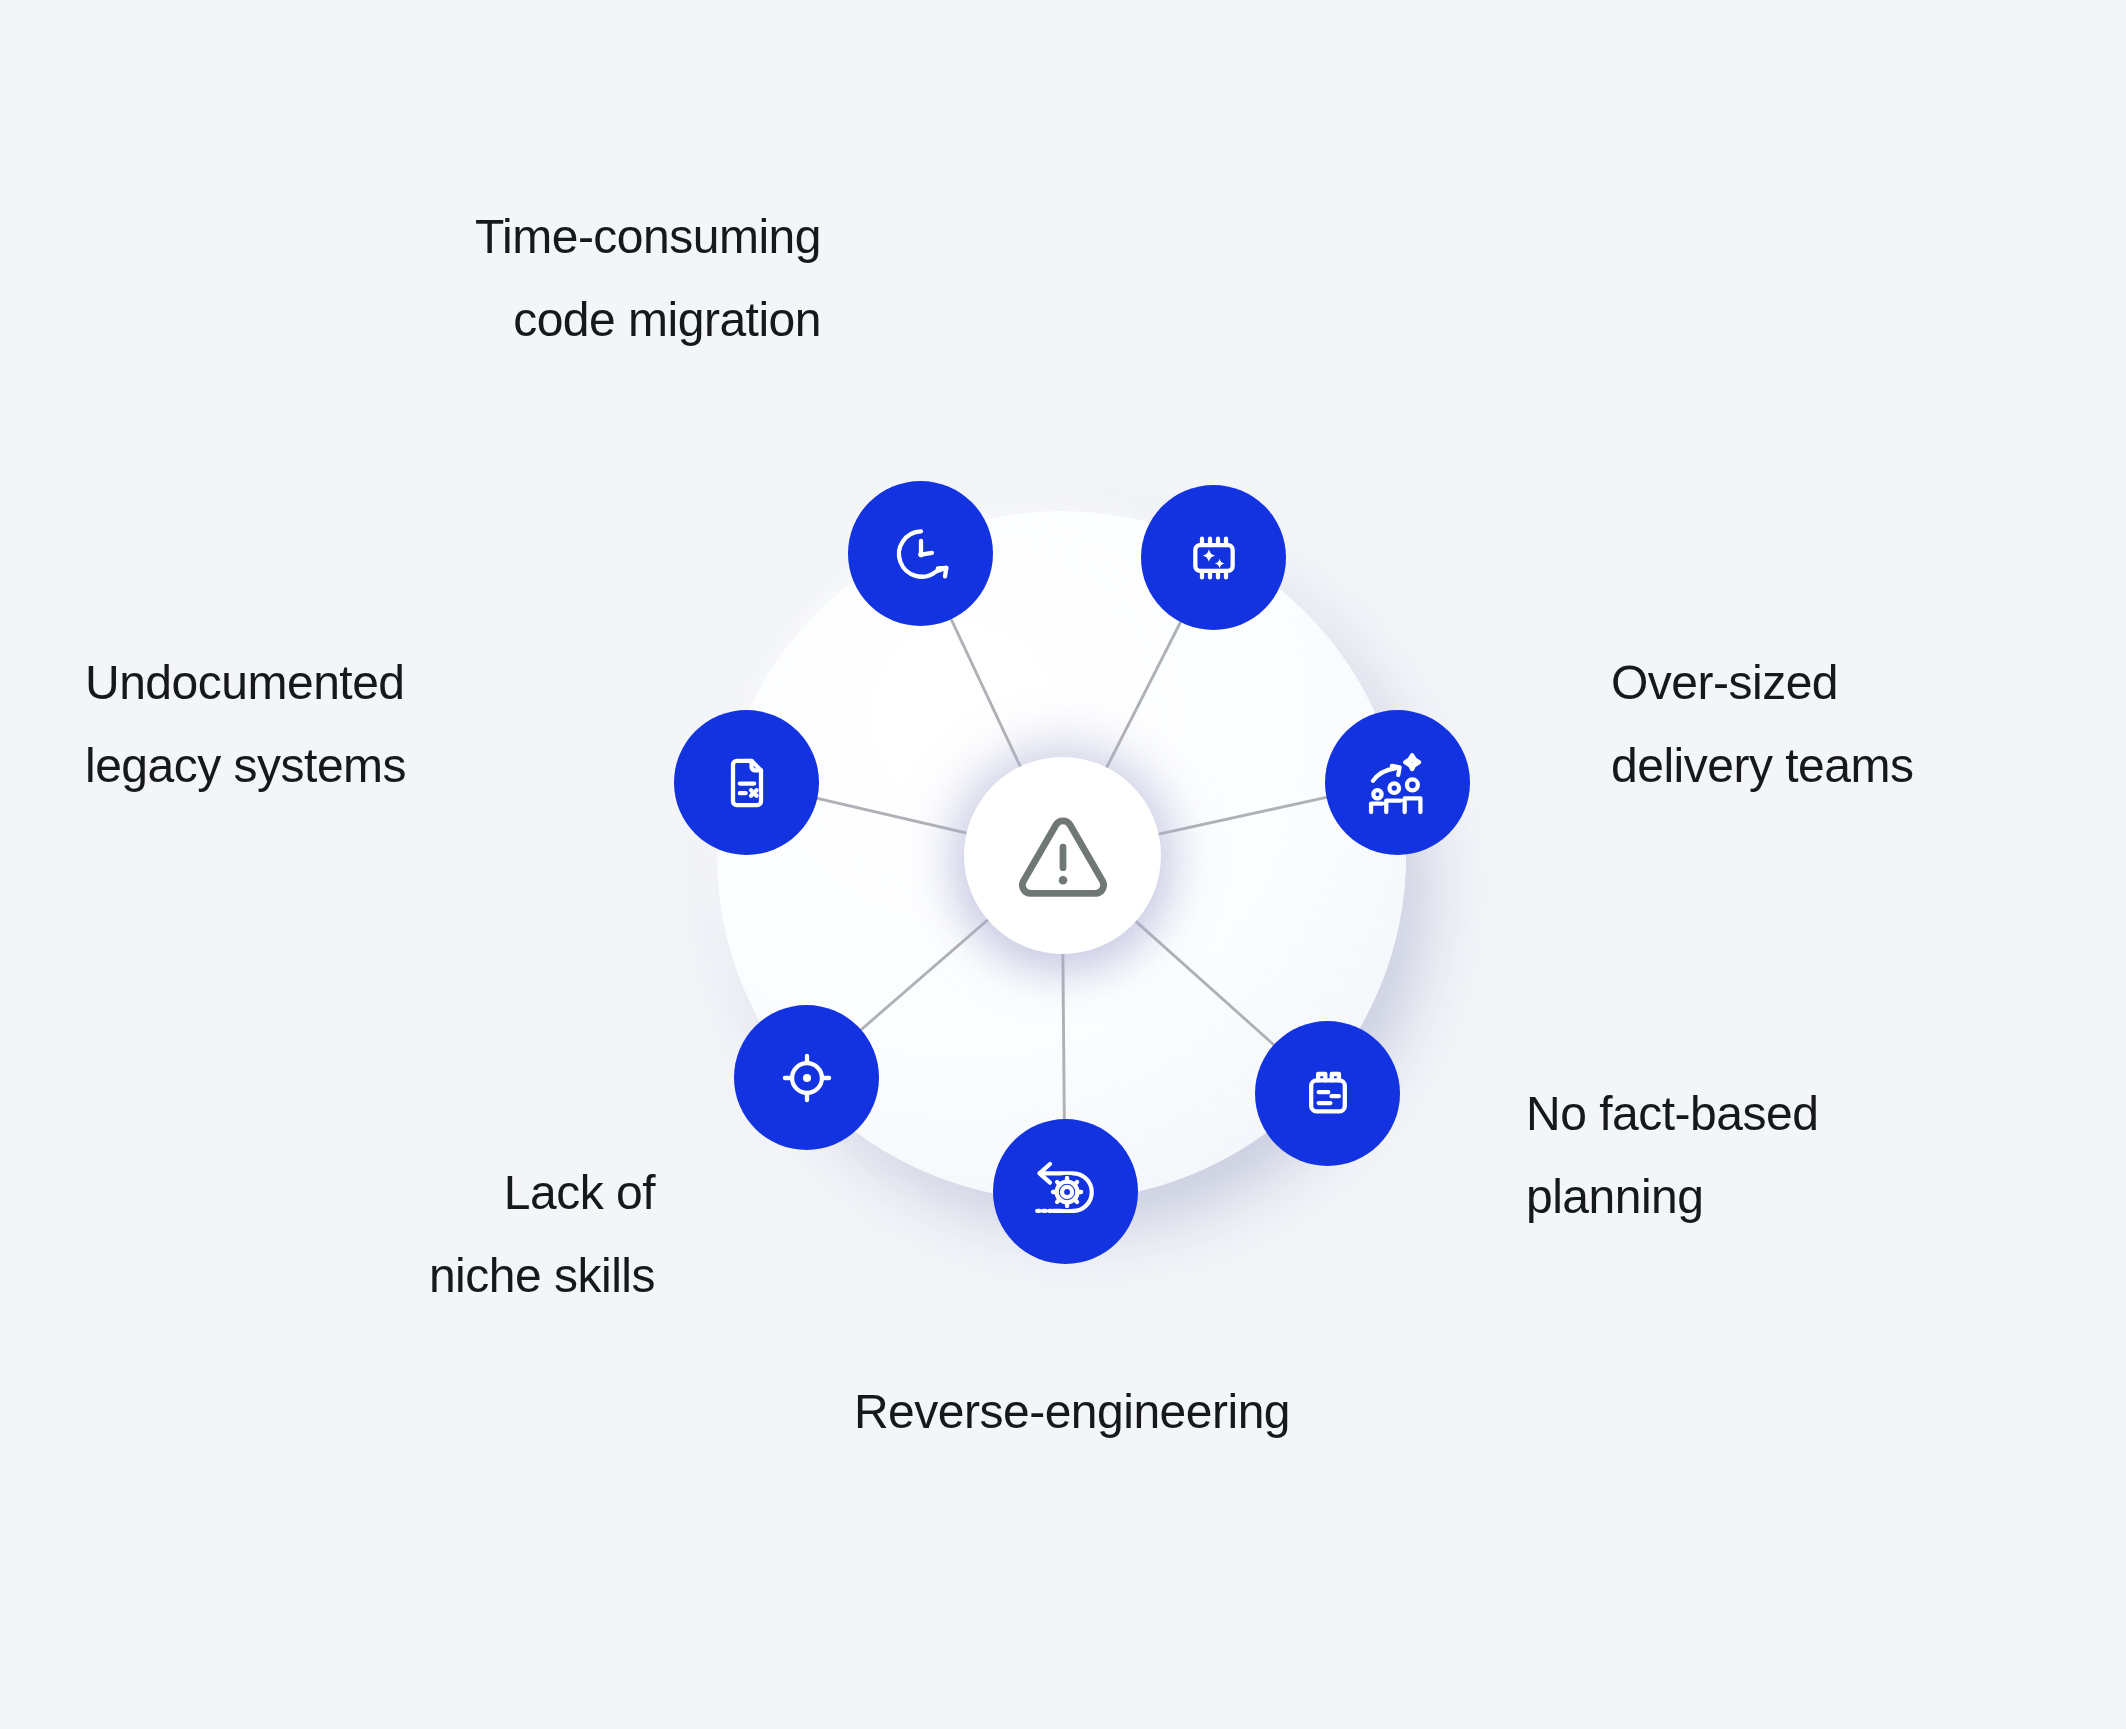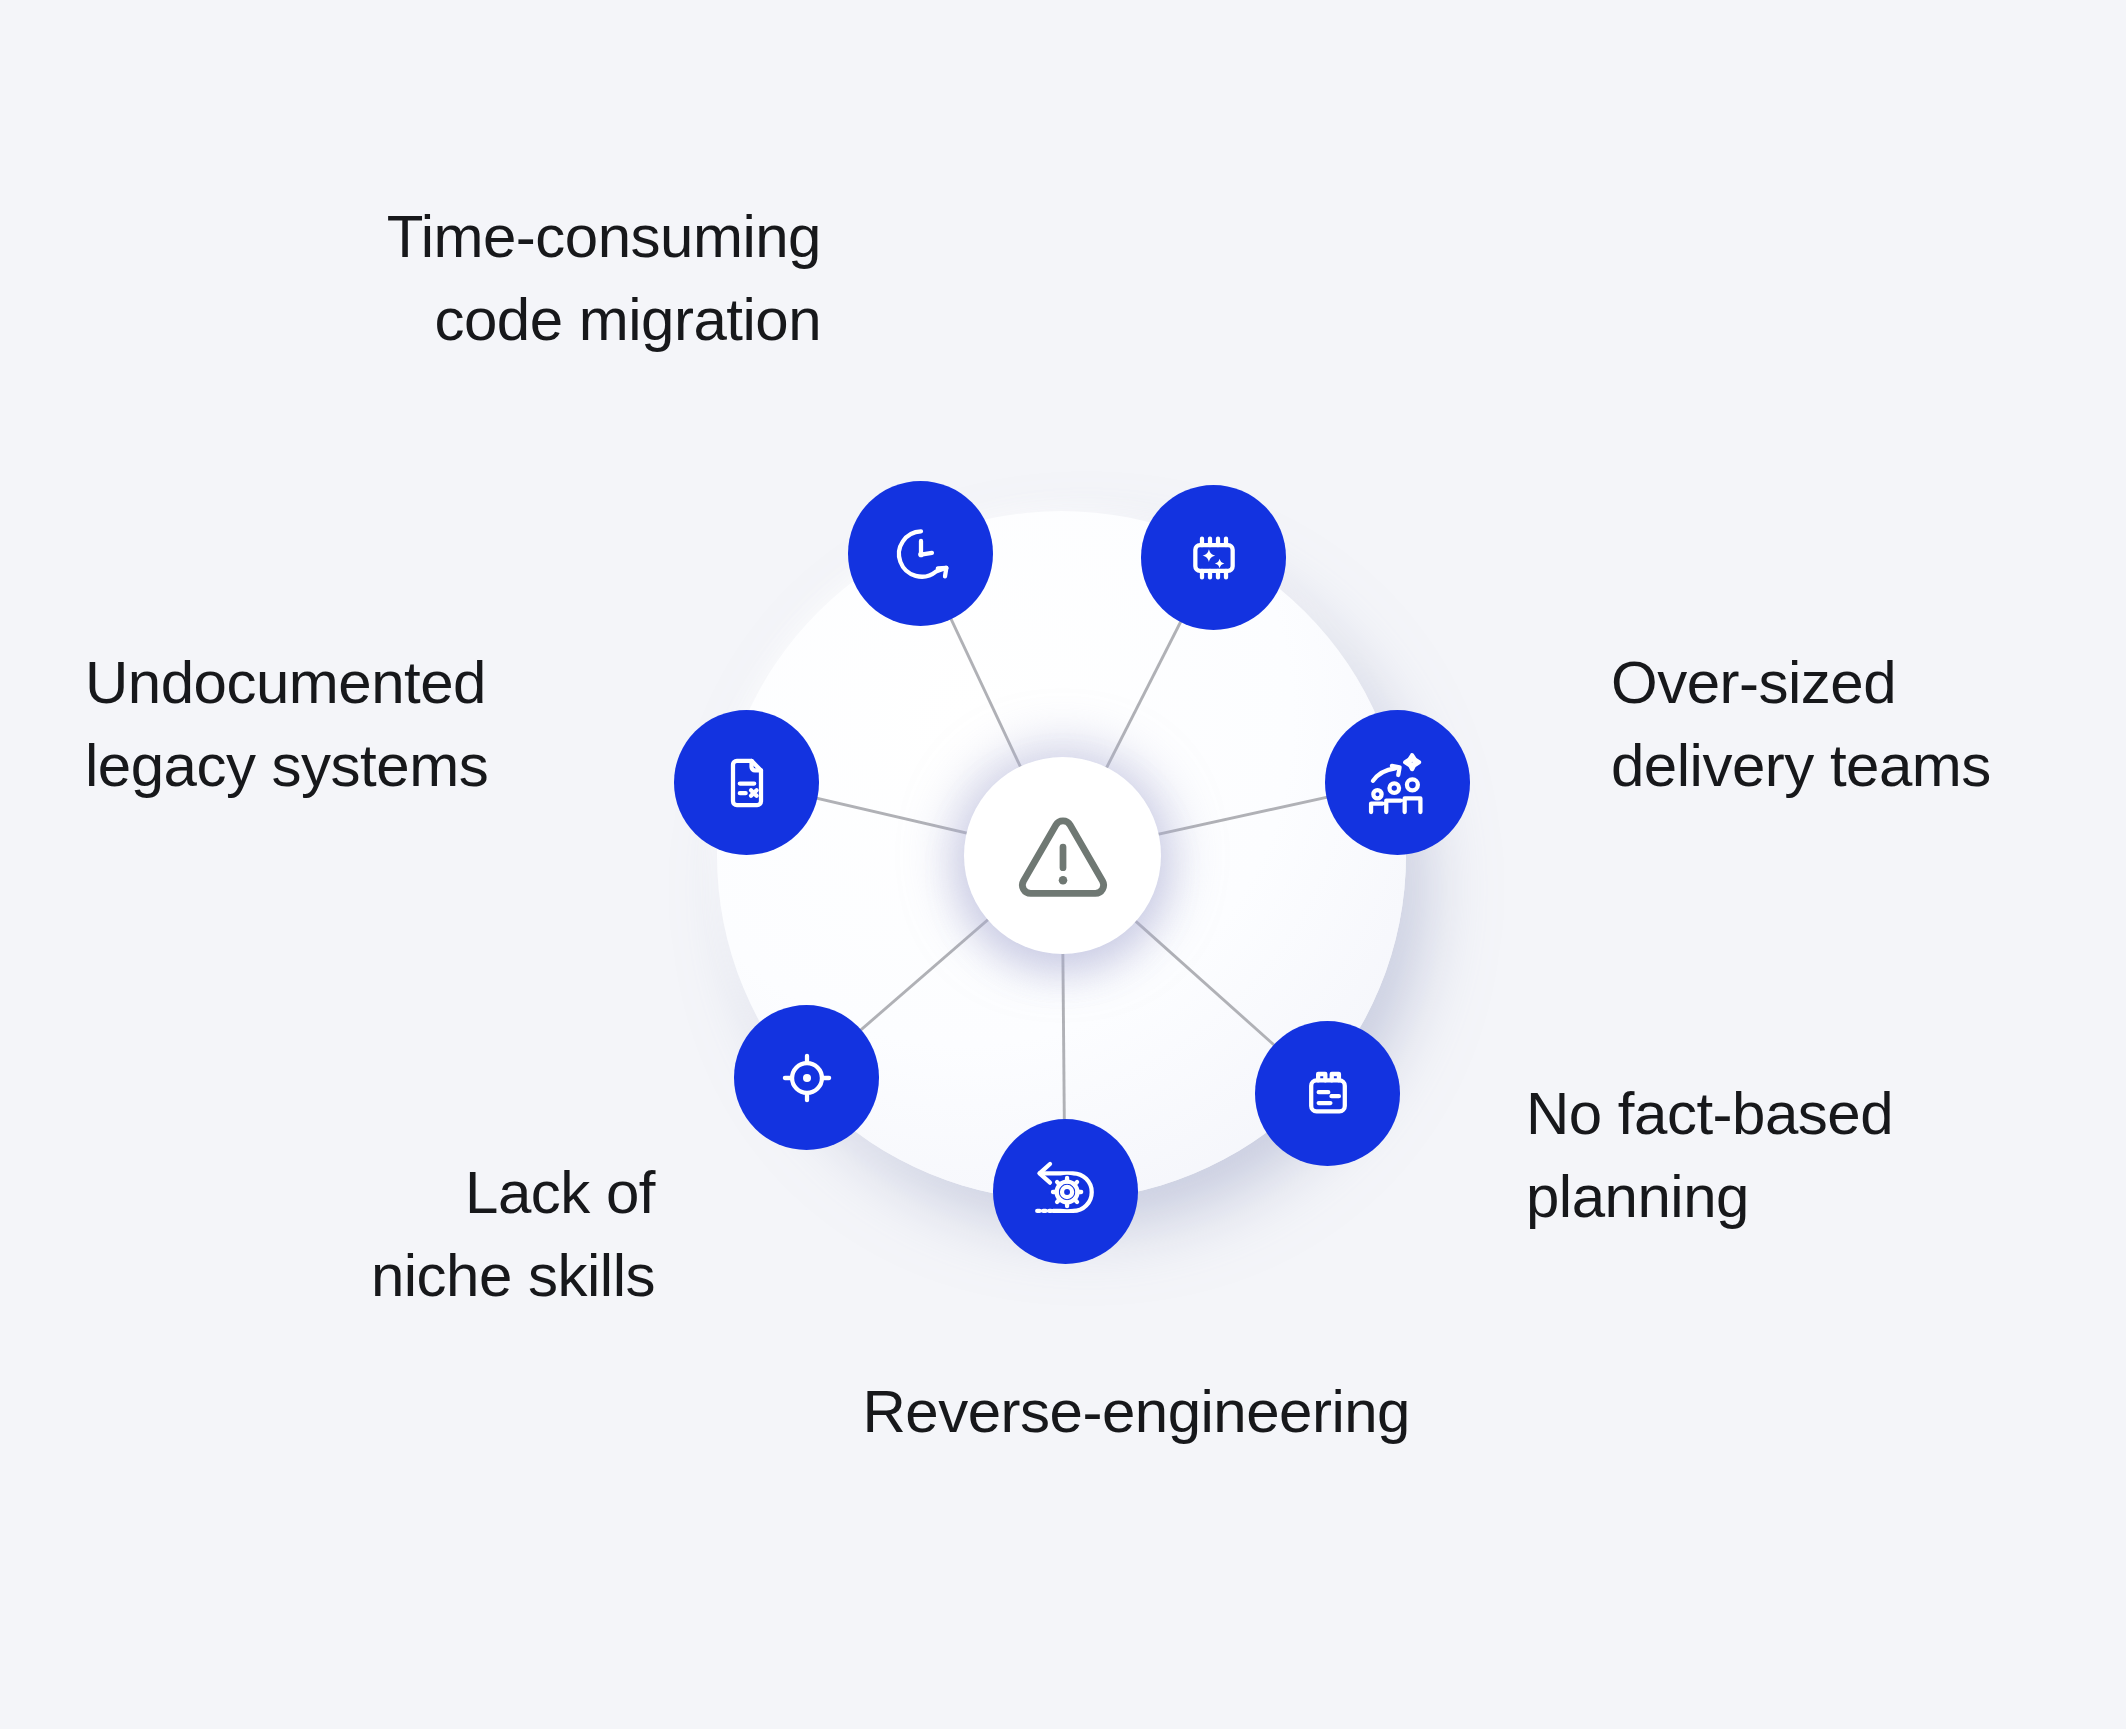--- a/index.html
+++ b/index.html
@@ -44,26 +44,26 @@
   .center{
     position:absolute;left:964px;top:757px;width:197px;height:197px;border-radius:50%;
     background:var(--center-white);color:var(--warning-stroke);
     box-shadow:0 0 46px 15.4px rgba(178,180,216,0.5), 0 15.4px 39px rgba(150,156,200,0.28);
     display:flex;align-items:center;justify-content:center;
   }
   .center svg{width:108px;height:108px;display:block;}
   .w{fill:none;stroke:currentColor;stroke-width:1.5;stroke-linecap:round;stroke-linejoin:round;}
   .label{
     position:absolute;color:var(--label-text);
-    font-size:60px;line-height:83px;font-weight:500;letter-spacing:-0.5px;
+    font-size:48px;line-height:83px;font-weight:500;letter-spacing:-0.5px;
     white-space:nowrap;
   }
   .label .ln{display:block;}
   .align-r{text-align:right;}
-  .align-c{text-align:right;white-space:normal;}
+  .align-c{text-align:center;white-space:normal;}
   .lbl-time{right:1305px;top:195px;}
   .lbl-ai{left:1258px;top:195px;}
   .lbl-undoc{left:85px;top:641px;}
   .lbl-over{left:1567px;top:641px;margin-left:44px;}
   .lbl-lack{right:1471px;top:1151px;}
   .lbl-nofact{left:1526px;top:1072px;}
   .lbl-reverse{left:734px;width:676px;top:1370px;}
 </style>
 </head>
 <body>

